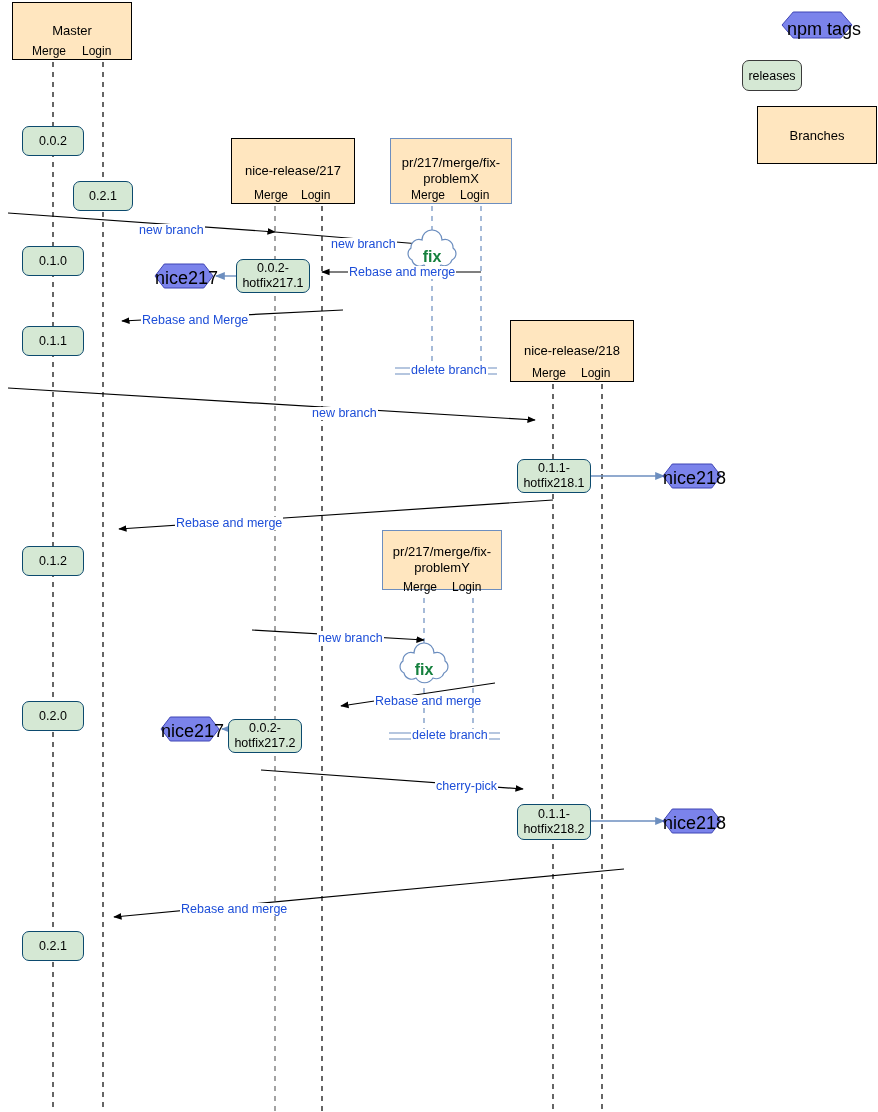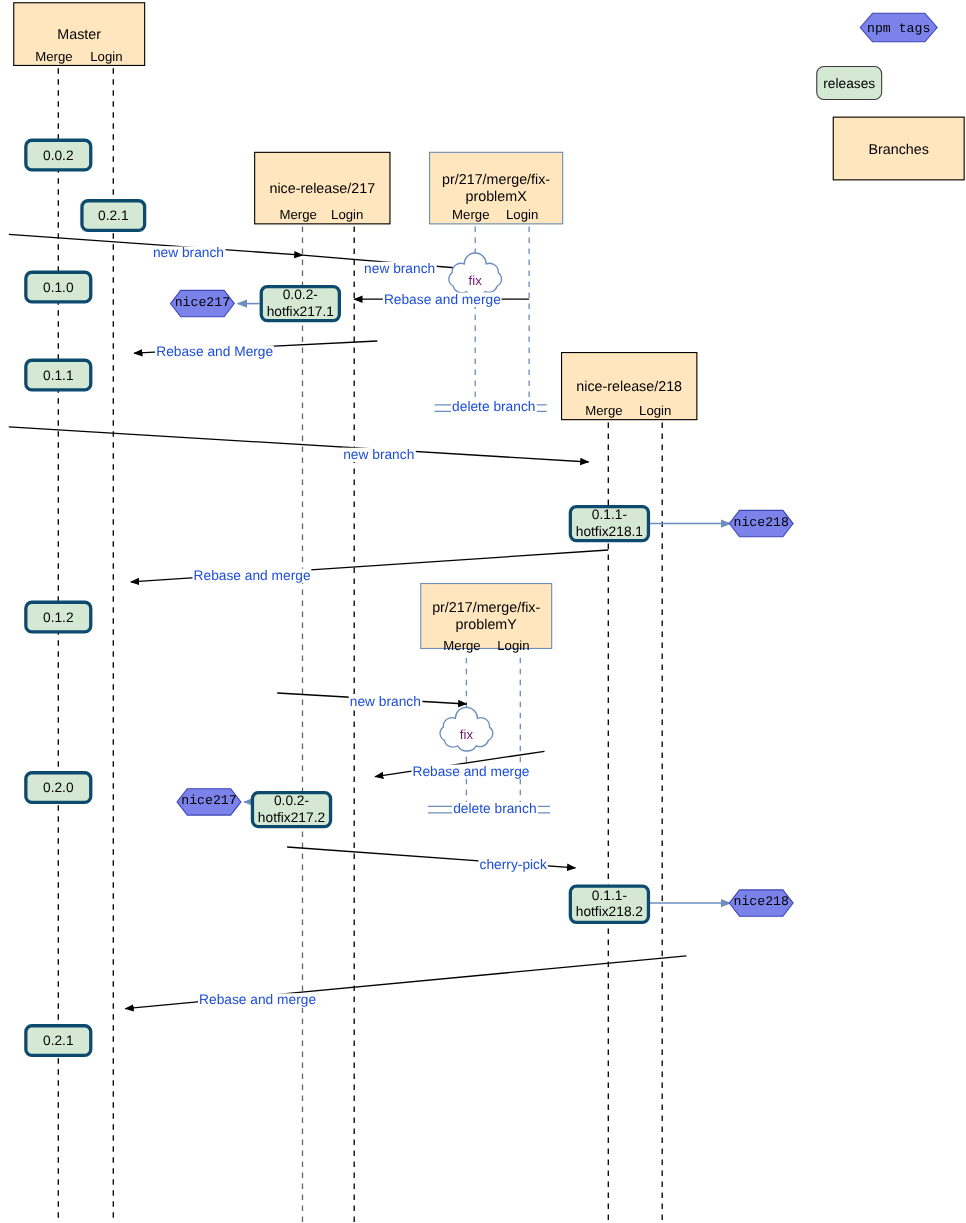--- a/index.html
+++ b/index.html
@@ -8,39 +8,39 @@
        -webkit-font-smoothing:antialiased;}
   #canvas{position:absolute;left:0;top:0;width:878px;height:1112px;overflow:hidden;}
   svg.layer{position:absolute;left:0;top:0;width:878px;height:1112px;overflow:visible;}
 
   
   .branch-box{position:absolute;box-sizing:border-box;background:#ffe6bf;
     border:1px solid #000000;display:flex;align-items:center;justify-content:center;
     text-align:center;font-size:13px;color:#000;line-height:1.25;padding:2px 4px;}
   .branch-box.pr{border:1px solid #6c8ebf;}
   .release-box{position:absolute;box-sizing:border-box;background:#d5e8d4;
-    border:3px solid #0c4a6e;border-radius:7px;display:flex;align-items:center;
+    border:1px solid #0c4a6e;border-radius:7px;display:flex;align-items:center;
     justify-content:center;text-align:center;font-size:12.5px;color:#000;
     line-height:1.18;padding:1px 3px;}
   .legend-box{position:absolute;box-sizing:border-box;background:#ffe6bf;
     border:1px solid #000;display:flex;align-items:center;justify-content:center;
     font-size:13px;color:#000;}
   .legend-rel{position:absolute;box-sizing:border-box;background:#d5e8d4;
     border:1px solid #3a3a3a;border-radius:7px;display:flex;align-items:center;
     justify-content:center;font-size:12.5px;color:#000;}
 
   
   .port-label{position:absolute;font-size:12px;color:#000;white-space:nowrap;}
 
   
   .edge-label{position:absolute;font-size:12.5px;color:#1d4ed8;white-space:nowrap;
     background:#ffffff;padding:0 1px;line-height:1;}
-  .tag-text{position:absolute;font-size:12px;color:#000;white-space:nowrap;
-    text-align:center;font-family:Liberation Mono, monospace;}
-  .cloud-text{position:absolute;font-size:12px;color:#701a75;white-space:nowrap;}
+  .tag-text{position:absolute;font-size:18px;color:#000;white-space:nowrap;
+    text-align:center;}
+  .cloud-text{position:absolute;font-size:16px;color:#15803d;white-space:nowrap;font-weight:bold;}
 </style>
 </head>
 <body>
 
 <div id="canvas">
   <svg class="layer" id="svg-layer">
     <defs>
       <marker id="arrB" viewBox="0 0 10 10" refX="9" refY="5" markerWidth="7" markerHeight="7" orient="auto-start-reverse">
         <path d="M0,1 L10,5 L0,9 z" fill="#000000"></path>
       </marker>

